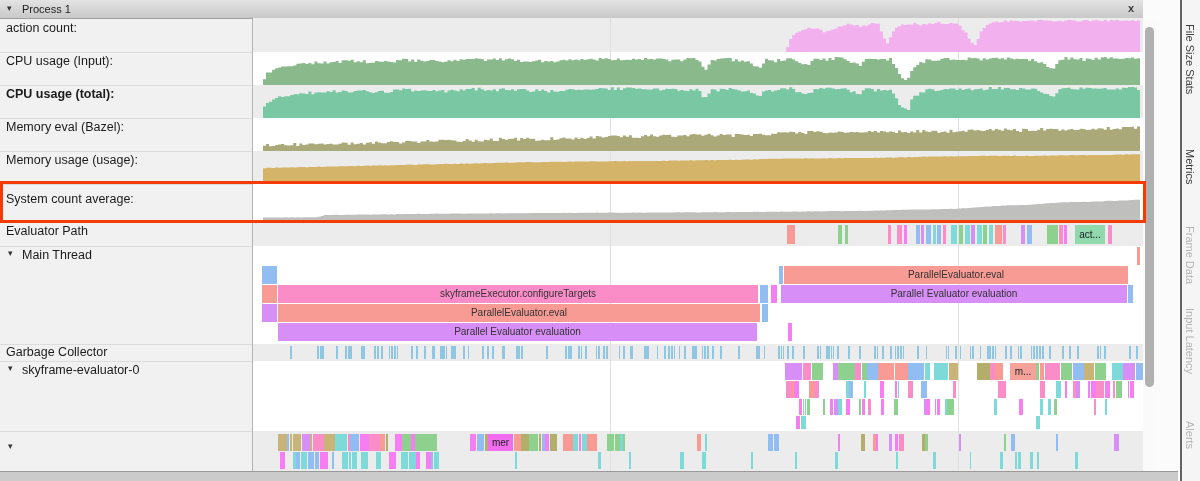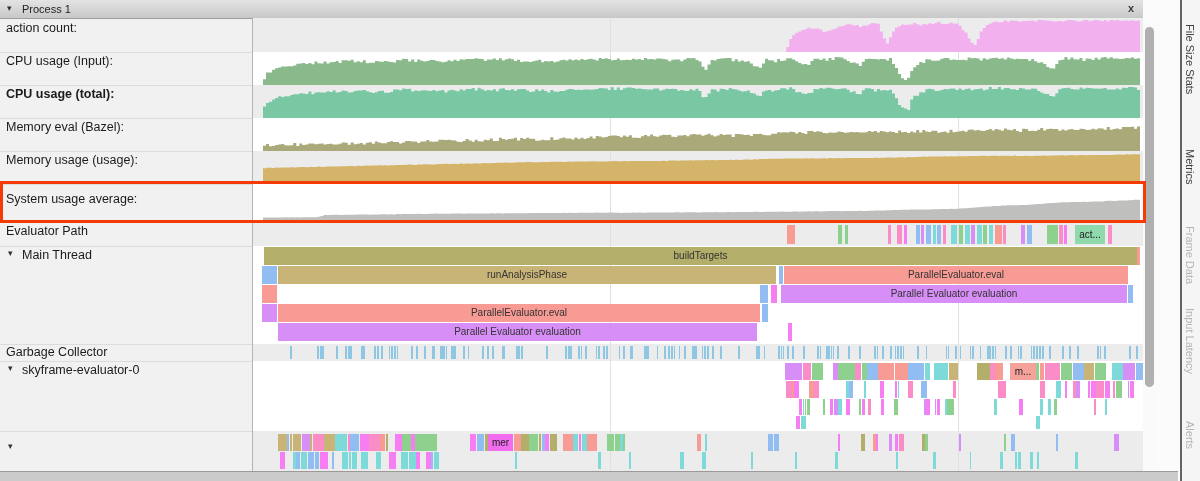--- a/index.html
+++ b/index.html
@@ -99,27 +99,26 @@
         <div class="tick" style="left: 736px; top: 225px; width: 4px; height: 19px; background: rgb(126, 217, 217);"></div>
         <div class="tick" style="left: 742px; top: 225px; width: 7px; height: 19px; background: rgb(248, 155, 148);"></div>
         <div class="tick" style="left: 750px; top: 225px; width: 3px; height: 19px; background: rgb(250, 140, 200);"></div>
         <div class="tick" style="left: 768px; top: 225px; width: 4px; height: 19px; background: rgb(215, 142, 247);"></div>
         <div class="tick" style="left: 774px; top: 225px; width: 5px; height: 19px; background: rgb(146, 189, 243);"></div>
         <div class="tick" style="left: 794px; top: 225px; width: 11px; height: 19px; background: rgb(142, 208, 142);"></div>
         <div class="tick" style="left: 806px; top: 225px; width: 4px; height: 19px; background: rgb(250, 140, 200);"></div>
         <div class="tick" style="left: 811px; top: 225px; width: 3px; height: 19px; background: rgb(246, 125, 242);"></div>
         <div class="tick" style="left: 855px; top: 225px; width: 4px; height: 19px; background: rgb(250, 140, 200);"></div>
         <div class="lblbox" style="left: 822px; top: 225px; width: 30px; height: 19px; background: rgb(143, 217, 173); line-height: 19px;">act...</div>
-        <div class="span" style="left: 11px; top: 247px; width: 873px; height: 18px; background: rgb(179, 175, 107); line-height: 18px;">buildTargets</div>
         <div class="span" style="left: 884px; top: 247px; width: 3px; height: 18px; background: rgb(248, 155, 148); line-height: 18px;"></div>
         <div class="span" style="left: 9px; top: 266px; width: 15px; height: 18px; background: rgb(146, 189, 243); line-height: 18px;"></div>
-        <div class="span" style="left: 25px; top: 266px; width: 498px; height: 18px; background: rgb(201, 180, 120); line-height: 18px;">runAnalysisPhase</div>
         <div class="span" style="left: 526px; top: 266px; width: 4px; height: 18px; background: rgb(146, 189, 243); line-height: 18px;"></div>
         <div class="span" style="left: 531px; top: 266px; width: 344px; height: 18px; background: rgb(248, 155, 148); line-height: 18px;">ParallelEvaluator.eval</div>
         <div class="span" style="left: 9px; top: 285px; width: 15px; height: 18px; background: rgb(248, 155, 148); line-height: 18px;"></div>
+        <div class="span" style="left: 25px; top: 285px; width: 480px; height: 18px; background: rgb(250, 140, 200); line-height: 18px;">skyframeExecutor.configureTargets</div>
         <div class="span" style="left: 507px; top: 285px; width: 8px; height: 18px; background: rgb(146, 189, 243); line-height: 18px;"></div>
         <div class="span" style="left: 518px; top: 285px; width: 6px; height: 18px; background: rgb(246, 125, 242); line-height: 18px;"></div>
         <div class="span" style="left: 528px; top: 285px; width: 346px; height: 18px; background: rgb(215, 142, 247); line-height: 18px;">Parallel Evaluator evaluation</div>
         <div class="span" style="left: 875px; top: 285px; width: 5px; height: 18px; background: rgb(146, 189, 243); line-height: 18px;"></div>
         <div class="span" style="left: 9px; top: 304px; width: 15px; height: 18px; background: rgb(215, 142, 247); line-height: 18px;"></div>
         <div class="span" style="left: 25px; top: 304px; width: 482px; height: 18px; background: rgb(248, 155, 148); line-height: 18px;">ParallelEvaluator.eval</div>
         <div class="span" style="left: 509px; top: 304px; width: 6px; height: 18px; background: rgb(146, 189, 243); line-height: 18px;"></div>
         <div class="span" style="left: 25px; top: 323px; width: 479px; height: 18px; background: rgb(215, 142, 247); line-height: 18px;">Parallel Evaluator evaluation</div>
         <div class="span" style="left: 535px; top: 323px; width: 4px; height: 18px; background: rgb(246, 125, 242); line-height: 18px;"></div>
         <div class="tick" style="left: 37px; top: 346px; width: 1.7px; height: 13px; background: rgb(143, 198, 228);"></div>
@@ -441,21 +440,21 @@
         <div class="sep" style="top: 203px;"></div>
         <div class="sep" style="top: 227px;"></div>
         <div class="sep" style="top: 325px;"></div>
         <div class="sep" style="top: 342px;"></div>
         <div class="sep" style="top: 412px;"></div>
         <div class="side-label" style="left: 6px; top: 2px;">action count:</div>
         <div class="side-label" style="left: 6px; top: 35px;">CPU usage (Input):</div>
         <div class="side-label" style="left: 6px; top: 68px; font-weight: bold;">CPU usage (total):</div>
         <div class="side-label" style="left: 6px; top: 101px;">Memory eval (Bazel):</div>
         <div class="side-label" style="left: 6px; top: 134px;">Memory usage (usage):</div>
-        <div class="side-label" style="left: 6px; top: 173px;">System usage average:</div>
+        <div class="side-label" style="left: 6px; top: 173px;">System count average:</div>
         <div class="side-label" style="left: 6px; top: 205px;">Evaluator Path</div>
         <div class="side-arrow" style="left: 8px; top: 229px;">▾</div>
         <div class="side-label" style="left: 22px; top: 229px;">Main Thread</div>
         <div class="side-label" style="left: 6px; top: 326px;">Garbage Collector</div>
         <div class="side-arrow" style="left: 8px; top: 344px;">▾</div>
         <div class="side-label" style="left: 22px; top: 344px;">skyframe-evaluator-0</div>
         <div class="side-arrow" style="left: 8px; top: 422px;">▾</div>
       </div>
   </div>
   <div class="highlight" id="highlight" style="left: 0px; top: 181px; width: 1140px; height: 36px; border-color: rgb(244, 58, 5);"></div>

